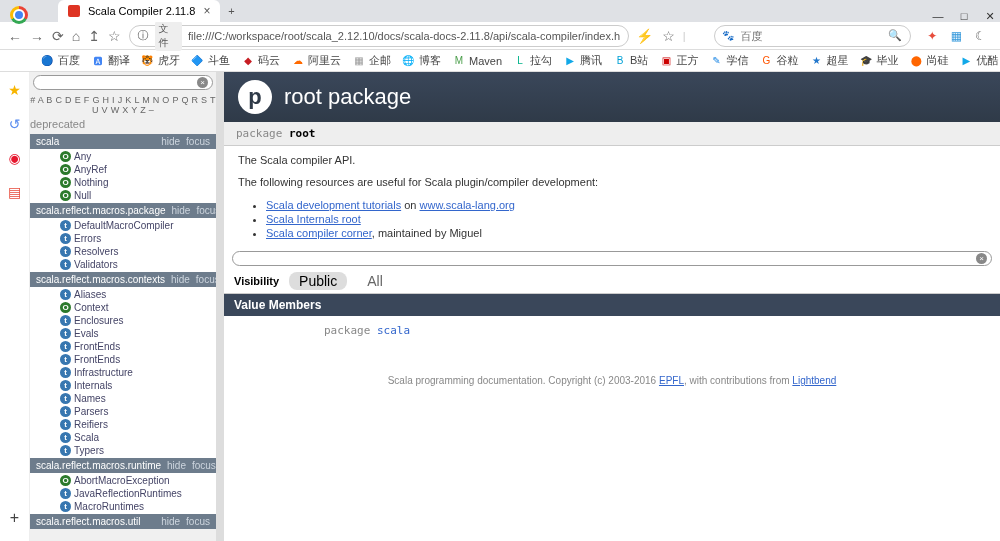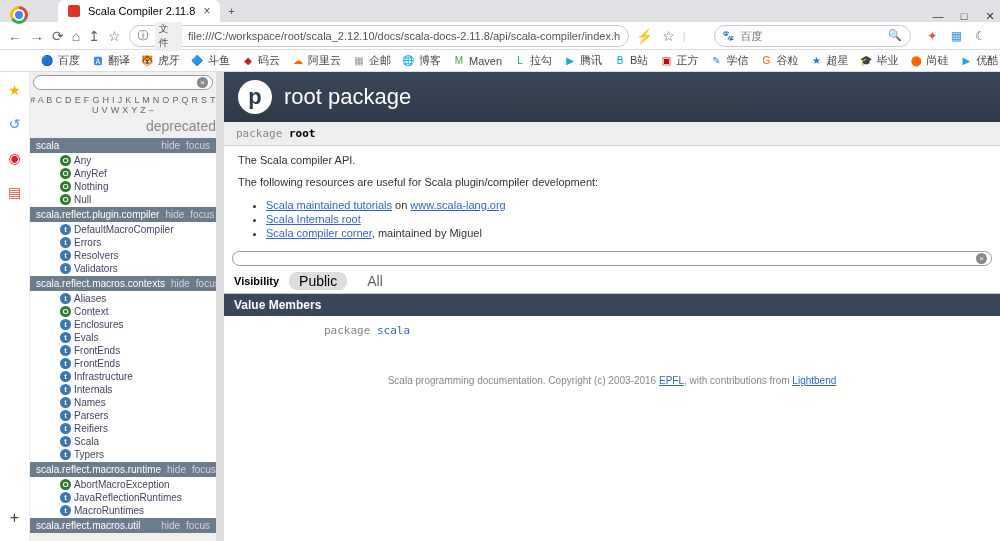--- a/index.html
+++ b/index.html
@@ -27,21 +27,21 @@
 .ls-ico { width: 16px; height: 16px; font-size: 14px; cursor: pointer; display:flex; align-items:center; justify-content:center; }
 .ls-plus { margin-top: auto; margin-bottom: 14px; font-size: 16px; color: #444; cursor: pointer; }
 .content { position: absolute; left: 30px; top: 72px; right: 0; bottom: 0; display: flex; }
 .pkg-panel { width: 186px; background: #f0f0f0; display: flex; flex-direction: column; overflow-y: auto; overflow-x: hidden; font-size: 10px; }
 .pkg-scroll{ width: 186px; height: 100%; }
 .filter-row { padding: 3px; }
 .filter-input { width: 100%; height: 15px; border: 1px solid #999; border-radius: 8px; padding: 0 18px 0 6px; font-size: 10px; background: #fff; position: relative; }
 .filter-wrap { position: relative; }
 .filter-x { position: absolute; right: 5px; top: 2px; width: 11px; height: 11px; border-radius: 50%; background: #888; color: #fff; font-size: 8px; display: flex; align-items: center; justify-content: center; cursor: pointer; }
 .alpha-nav { text-align: center; padding: 2px 0; color: #666; font-size: 9px; letter-spacing: 0.3px; }
-.deprecated { text-align: right; color: #888; font-size: 14px; padding: 1px 0 4px; }
+.deprecated { text-align: left; color: #888; font-size: 11px; padding: 1px 0 4px; }
 .display-only { text-align: center; padding: 4px 0; color: #333; font-size: 10px; }
 .pkg-header { background: #6d7c8c; color: #fff; display: flex; align-items: center; padding: 2px 6px; font-size: 10px; }
 .pkg-header a { color: #cdd5de; margin-left: 6px; cursor: pointer; font-size: 10px; }
 .pkg-header .title { flex: 1; }
 .pkg-list { background: #fff; padding: 1px 0; }
 .pkg-item { display: flex; align-items: center; padding: 1px 0 1px 44px; position: relative; cursor: pointer; }
 .kind-ico { position: absolute; left: 30px; width: 11px; height: 11px; border-radius: 50%; color: #fff; font-size: 8px; font-weight: bold; display: flex; align-items: center; justify-content: center; top: 1px; }
 .kind-O { background: #2c7a2c; }
 .kind-t { background: #3877b0; }
 .pkg-item a { color: #446; text-decoration: none; font-size: 10px; }
@@ -233,21 +233,21 @@
             <div class="pkg-item">
               <span class="kind-ico kind-O">O</span>
               <a>Nothing</a>
             </div>
             <div class="pkg-item">
               <span class="kind-ico kind-O">O</span>
               <a>Null</a>
             </div>
           </div>
           <div class="pkg-header">
-            <span class="title">scala.reflect.plugin.compiler</span>
+            <span class="title">scala.reflect.macros.package</span>
             <a>hide</a>
             <a>focus</a>
           </div>
           <div class="pkg-list">
             <div class="pkg-item">
               <span class="kind-ico kind-t">t</span>
               <a>DefaultMacroCompiler</a>
             </div>
             <div class="pkg-item">
               <span class="kind-ico kind-t">t</span>
@@ -356,21 +356,21 @@
       <div class="top-title">root package</div>
     </div>
     <div class="sig">
       <span class="kw">package</span>
       <b>root</b>
     </div>
     <div class="desc">
       <p>The Scala compiler API.</p>
       <p>The following resources are useful for Scala plugin/compiler development:</p>
       <ul>
-        <li><a>Scala maintained tutorials</a><span> on </span><a>www.scala-lang.org</a></li>
+        <li><a>Scala development tutorials</a><span> on </span><a>www.scala-lang.org</a></li>
         <li><a>Scala Internals root</a></li>
         <li><a>Scala compiler corner</a><span>, maintained by Miguel</span></li>
       </ul>
     </div>
     <div class="main-filter">
         <div class="filter-wrap">
       <input class="filter-input" style="">
       <span class="filter-x">×</span>
     </div>
       </div>

